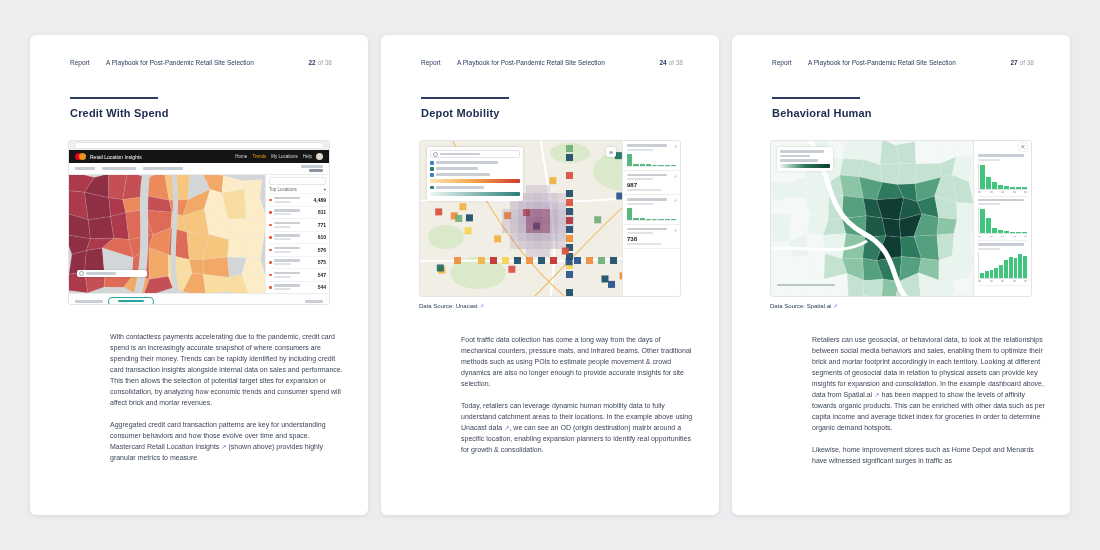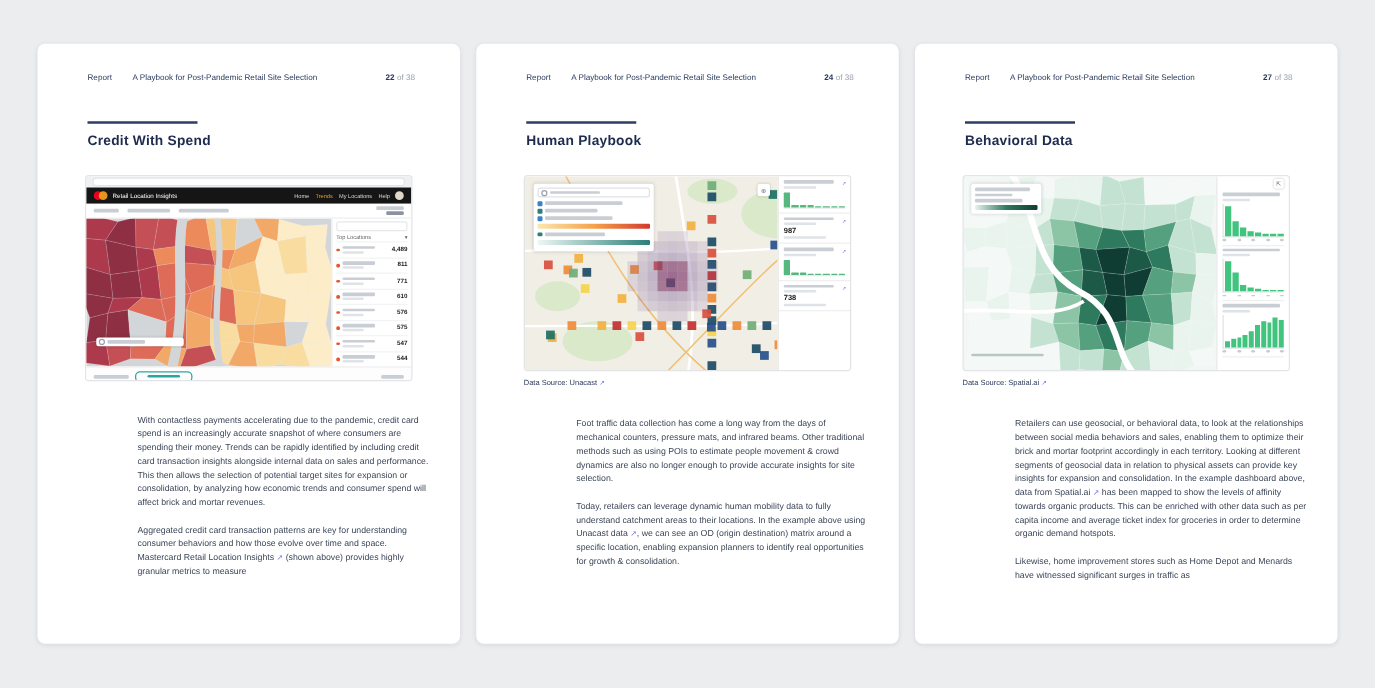--- a/index.html
+++ b/index.html
@@ -306,21 +306,21 @@
     </div>
 </div>
 
 <div class="card" id="card-1">
   <div class="page-header">
     <span class="ph-label">Report</span>
     <span class="ph-title">A Playbook for Post-Pandemic Retail Site Selection</span>
     <span class="ph-num"><b>24</b> <span>of 38</span></span>
   </div>
   <div class="rule"></div>
-  <div class="section-title">Human Playbook</div>
+  <div class="section-title">Depot Mobility</div>
 
   <div class="dashboard d2">
     <svg id="u-map" width="260" height="155" viewBox="0 0 260 155">
         <rect x="0" y="0" width="260" height="155" fill="#f1eee6"></rect>
         <ellipse cx="205" cy="30" rx="32" ry="20" fill="#d5e7c4" opacity="0.85"></ellipse>
         <ellipse cx="58" cy="132" rx="28" ry="16" fill="#d5e7c4" opacity="0.85"></ellipse>
         <ellipse cx="232" cy="118" rx="22" ry="14" fill="#d5e7c4" opacity="0.85"></ellipse>
         <ellipse cx="26" cy="96" rx="18" ry="12" fill="#d5e7c4" opacity="0.85"></ellipse>
         <ellipse cx="150" cy="12" rx="20" ry="10" fill="#d5e7c4" opacity="0.85"></ellipse>
         <path d="M-5,60 C60,55 140,70 265,50" stroke="#ffffff" stroke-width="1.8" fill="none"></path>
@@ -538,21 +538,21 @@
     </div>
 </div>
 
 <div class="card" id="card-2">
   <div class="page-header">
     <span class="ph-label">Report</span>
     <span class="ph-title">A Playbook for Post-Pandemic Retail Site Selection</span>
     <span class="ph-num"><b>27</b> <span>of 38</span></span>
   </div>
   <div class="rule"></div>
-  <div class="section-title">Behavioral Data</div>
+  <div class="section-title">Behavioral Human</div>
 
   <div class="dashboard d3">
     <svg id="s-map" width="202" height="155" viewBox="0 0 202 155" preserveAspectRatio="none">
         <rect x="0" y="0" width="202" height="155" fill="#f2f6f4"></rect>
         <polygon points="-0.6770877842791378,-0.5297094048000872 16.196476676839996,-1.1761384829878807 21.408946925647218,23.358429693616927 -4.0217599854804575,21.063018939457834" fill="#f4f8f6" stroke="#ffffff" stroke-width="0.3" stroke-opacity="0.35"></polygon>
         <polygon points="16.196476676839996,-1.1761384829878807 36.494362802456386,3.9198908815160394 38.21569362071089,20.265940881799906 21.408946925647218,23.358429693616927" fill="#f4f8f6" stroke="#ffffff" stroke-width="0.3" stroke-opacity="0.35"></polygon>
         <polygon points="36.494362802456386,3.9198908815160394 58.79174836966294,-1.5420010453090072 51.92604495500299,17.701193045359105 38.21569362071089,20.265940881799906" fill="#e9f4ee" stroke="#ffffff" stroke-width="0.3" stroke-opacity="0.35"></polygon>
         <polygon points="58.79174836966294,-1.5420010453090072 72.88298654365776,2.763237676117569 72.27186794854192,17.48988993000239 51.92604495500299,17.701193045359105" fill="#f4f8f6" stroke="#ffffff" stroke-width="0.3" stroke-opacity="0.35"></polygon>
         <polygon points="72.88298654365776,2.763237676117569 88.70677034539932,-1.5979204257018864 93.17407677585089,18.62794016022235 72.27186794854192,17.48988993000239" fill="#e9f4ee" stroke="#ffffff" stroke-width="0.3" stroke-opacity="0.35"></polygon>
         <polygon points="88.70677034539932,-1.5979204257018864 111.31435167387298,-1.5992104867473245 109.0681150473485,23.6477932613343 93.17407677585089,18.62794016022235" fill="#e9f4ee" stroke="#ffffff" stroke-width="0.3" stroke-opacity="0.35"></polygon>

